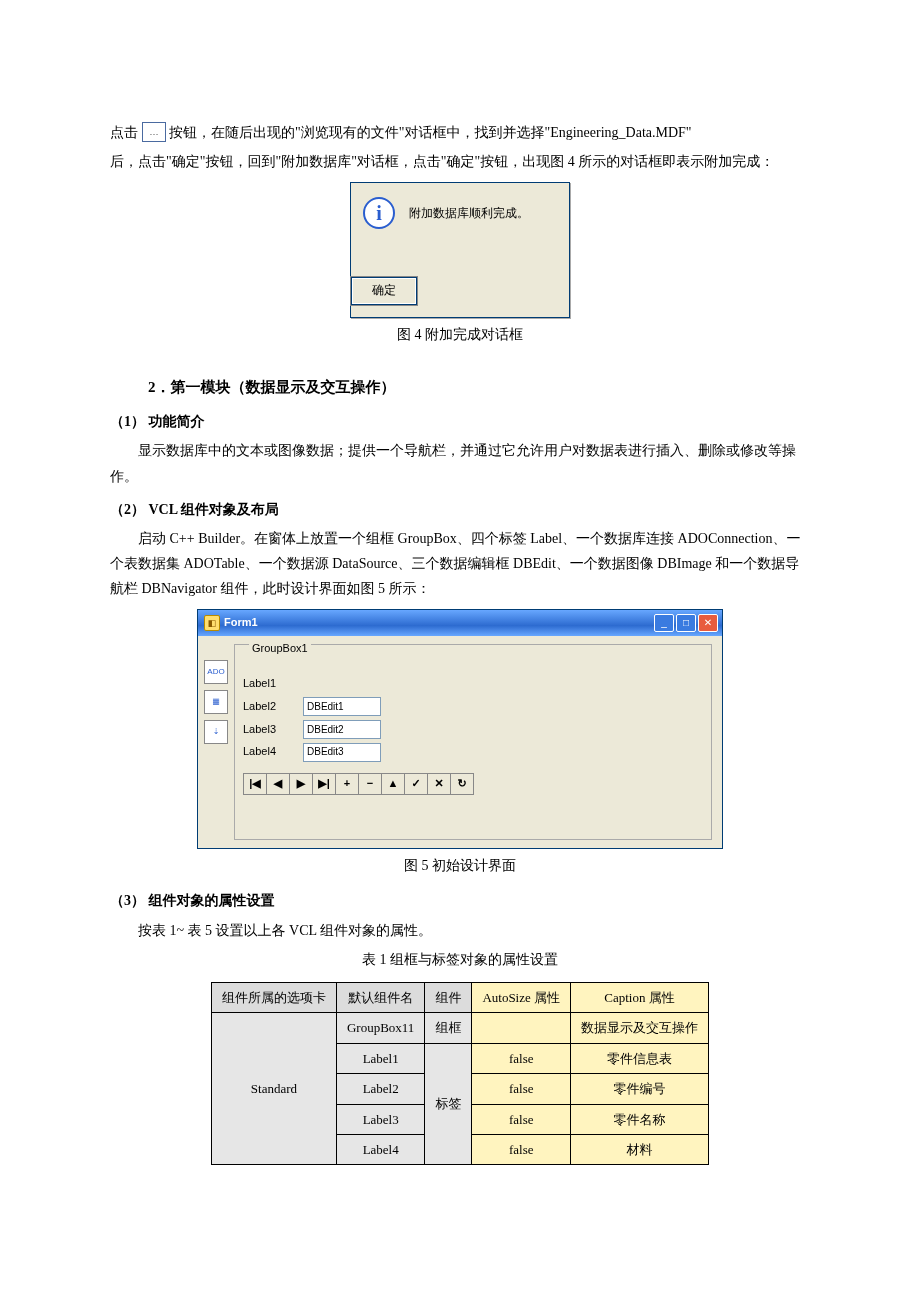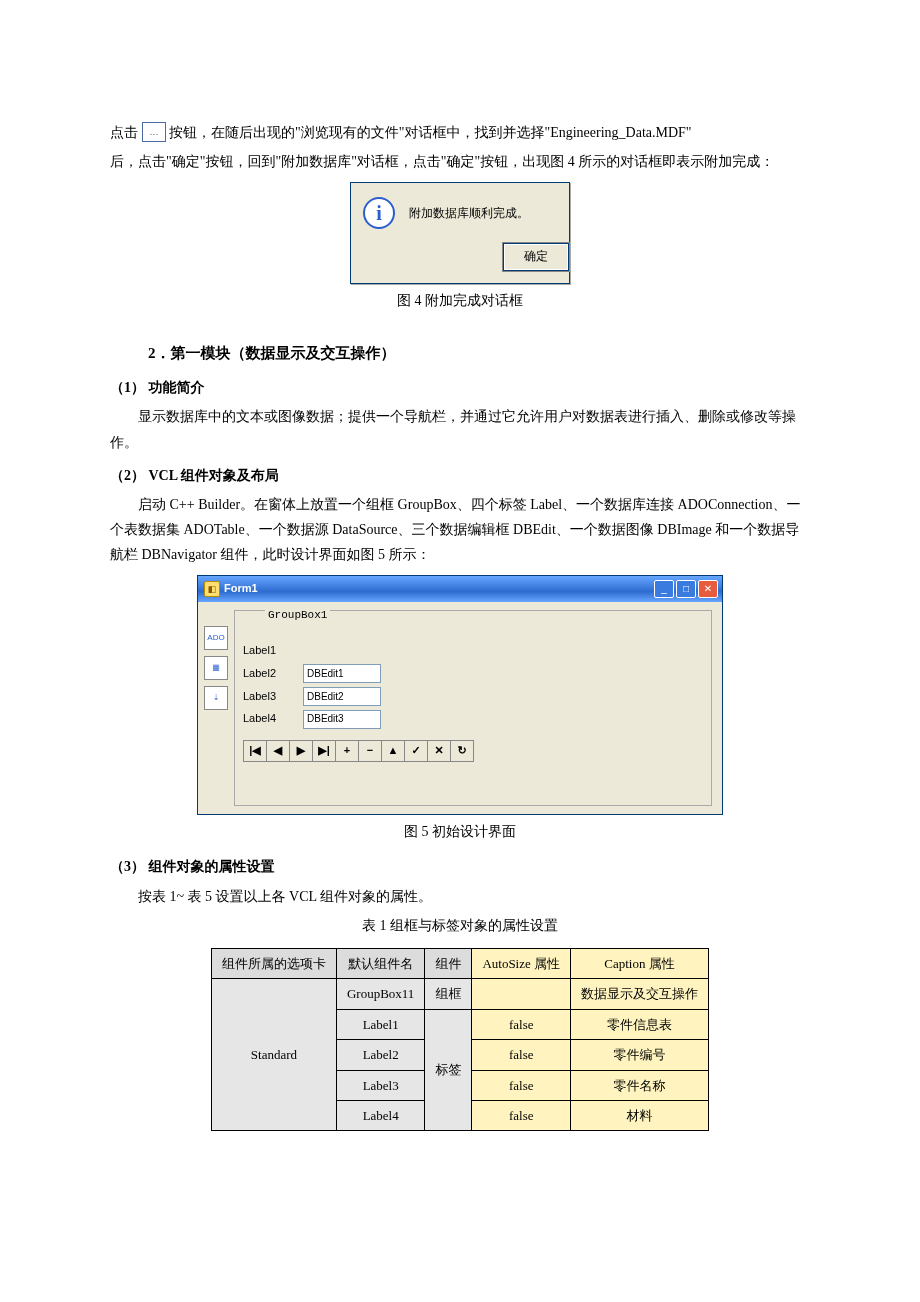--- a/index.html
+++ b/index.html
@@ -44,21 +44,21 @@
     display:flex; align-items:center; justify-content:center;
   }
   .dialog-body { display:flex; align-items:center; padding: 14px 12px; gap:14px; }
   .info-icon {
     width:28px; height:28px; border-radius:50%;
     background:#fff; border:2px solid #2a5ecf;
     color:#2a5ecf; font-weight:bold; font-size:20px;
     display:flex; align-items:center; justify-content:center;
     font-family:serif;
   }
-  .dialog-footer { text-align:right; padding: 0 0 12px 0; }
+  .dialog-footer { text-align:left; padding: 0 0 12px 0; margin-top: 34px; }
   .dialog-btn {
     display:inline-block; padding:2px 20px;
     border:1px solid #003c74; background:#ece9d8;
     box-shadow: inset 0 0 0 1px #fff, 0 0 0 1px #888;
   }
 
   
   .form-wrap { display:flex; justify-content:center; margin: 8px 0 2px 0; }
   .form1 {
     width: 524px;
@@ -97,21 +97,21 @@
   }
   .palette-icon {
     width:22px; height:22px; border:1px solid #888; background:#fff;
     font-size:8px; display:flex; align-items:center; justify-content:center;
     color:#2a5ecf; overflow:hidden;
   }
   .groupbox {
     flex:1; border:1px solid #aaa; margin:2px 4px 2px 4px;
     background: transparent; padding: 6px 8px 8px 8px;
   }
-  .gb-caption { position:relative; top:-12px; left:22px; background:#ece9d8; display:inline-block; padding:0 3px;font-family:Liberation Mono, monospace; }
+  .gb-caption { position:relative; top:-12px; left:6px; background:#ece9d8; display:inline-block; padding:0 3px; }
   .form-row { display:flex; align-items:center; gap:10px; margin:3px 0; }
   .form-label { width:50px; }
   .form-edit {
     width:70px; height:17px; background:#fff; border:1px solid #7f9db9;
     padding:0 3px; font-size:10px; display:flex; align-items:center;
   }
   .layout-row { display:flex; gap:14px; }
   .layout-left { }
   .dbimage {
     width:130px; height:94px; background:#fff; border:1px solid #7f9db9;

